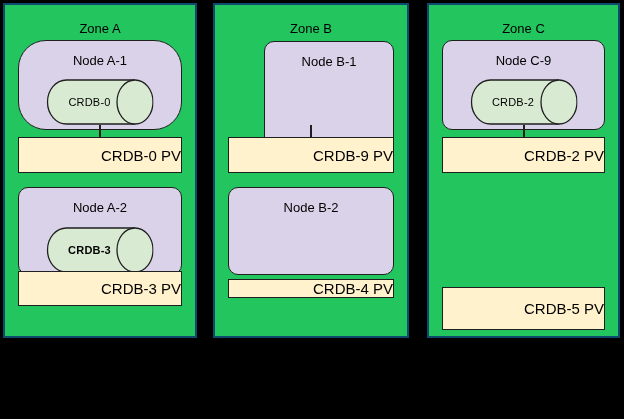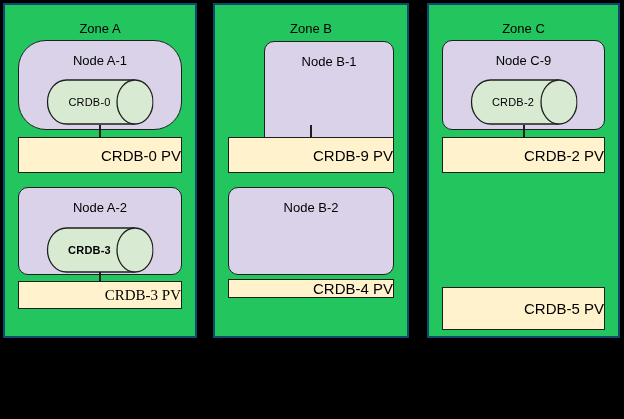--- a/index.html
+++ b/index.html
@@ -74,21 +74,21 @@
       <div class="node-label">Node A-2</div>
       <div class="cylinder" style="top:39px;font-weight:bold;">
         <svg width="107" height="46" viewBox="0 0 107 46">
           <path d="M 88.5 1 H 20 A 19 22 0 0 0 20 45 H 88.5" fill="#d9ead3" stroke="#1f1f1f" stroke-width="1.3"></path>
           <ellipse cx="88.5" cy="23" rx="18" ry="22" fill="#d9ead3" stroke="#1f1f1f" stroke-width="1.3"></ellipse>
         </svg>
         <span class="cyl-label">CRDB-3</span>
       </div>
     </div>
     <div class="connector" style="top:267px; height:15px;"></div>
-    <div class="pv" style="top:276px; height:28px;font-family:Liberation Serif, serif;">
+    <div class="pv" style="top:266px; height:35px;">
       <span>CRDB-3 PV</span>
     </div>
   </div>
 
   <div class="zone" style="left:213px; width:196px;">
     <div class="zone-title">Zone B</div>
 
     <div class="node" style="top:36px; height:116px;margin-left:36px;">
       <div class="node-label">Node B-1</div>
     </div>

